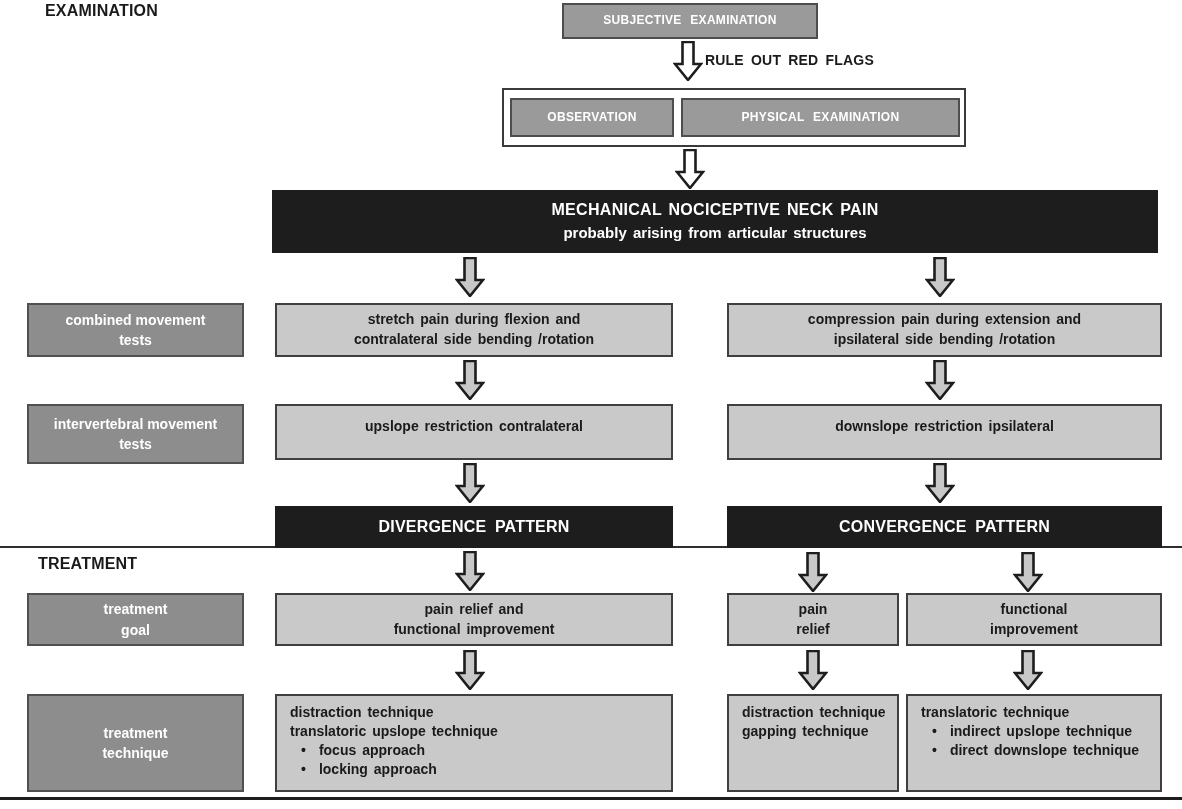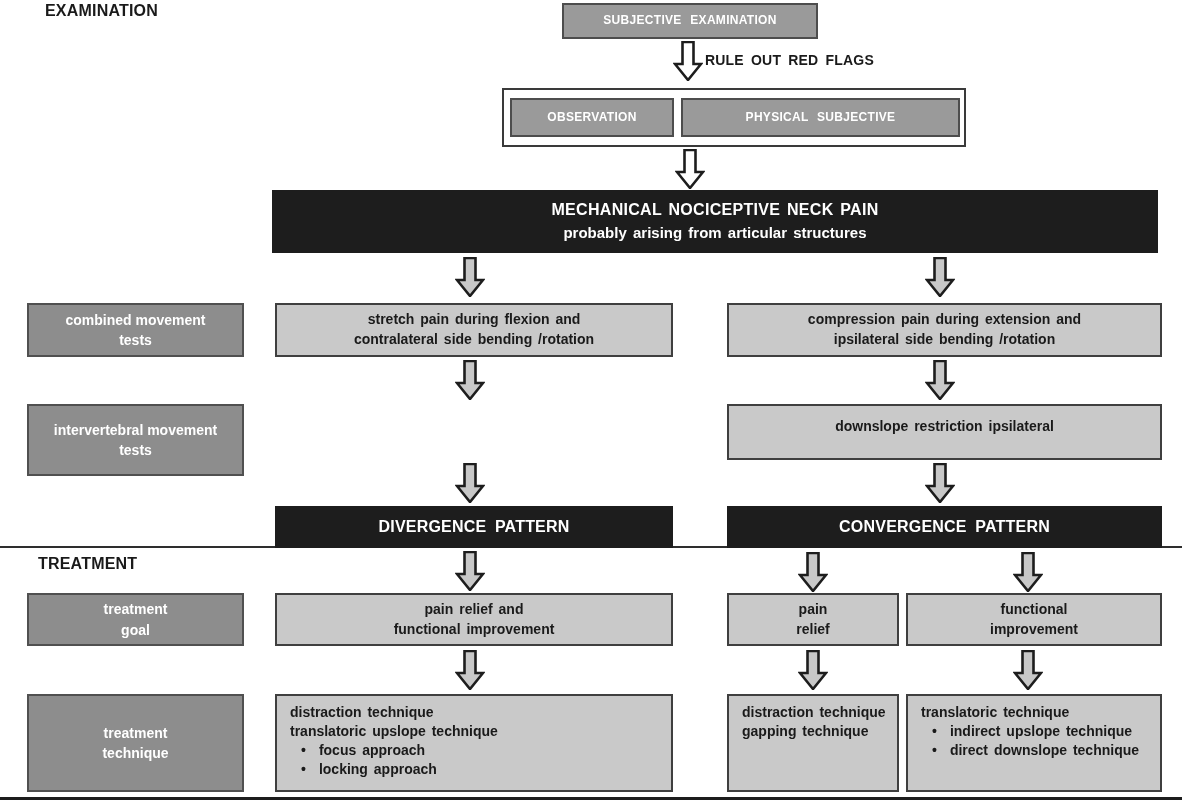--- a/index.html
+++ b/index.html
@@ -46,21 +46,21 @@
         <polygon points="9.5,1 20.5,1 20.5,23 28,23 15,39 2,23 9.5,23" fill="#ffffff" stroke="#1d1d1d" stroke-width="2.6"></polygon>
       </svg>
   </div>
   <div class="abs flag-text" style="left:705px;top:52px;">RULE OUT RED FLAGS</div>
 
   <div class="abs container-box" style="left:458px;top:88px;width:464px;height:59px;">
     <div class="abs box gray-box" style="left:6px;top:8px;width:164px;height:39px;">
       <span>OBSERVATION</span>
     </div>
     <div class="abs box gray-box" style="left:177px;top:8px;width:279px;height:39px;">
-      <span>PHYSICAL SUBJECTIVE</span>
+      <span>PHYSICAL EXAMINATION</span>
     </div>
   </div>
 
   <div class="abs" style="left:675px;top:149px;">
     <svg class="arrow-svg" width="30" height="40" viewBox="0 0 30 40">
         <polygon points="9.5,1 20.5,1 20.5,23 28,23 15,39 2,23 9.5,23" fill="#ffffff" stroke="#1d1d1d" stroke-width="2.6"></polygon>
       </svg>
   </div>
 
   <div class="abs box dark-box" style="left:272px;top:190px;width:886px;height:63px;">
@@ -96,23 +96,26 @@
     <svg class="arrow-svg" width="30" height="40" viewBox="0 0 30 40">
         <polygon points="9.5,1 20.5,1 20.5,23 28,23 15,39 2,23 9.5,23" fill="#c8c8c8" stroke="#1d1d1d" stroke-width="2.6"></polygon>
       </svg>
   </div>
   <div class="abs" style="left:925px;top:360px;">
     <svg class="arrow-svg" width="30" height="40" viewBox="0 0 30 40">
         <polygon points="9.5,1 20.5,1 20.5,23 28,23 15,39 2,23 9.5,23" fill="#c8c8c8" stroke="#1d1d1d" stroke-width="2.6"></polygon>
       </svg>
   </div>
 
-  <div class="abs box label-box" style="left:27px;top:404px;width:217px;height:72px;">
+  <div class="abs box label-box" style="left:27px;top:404px;width:217px;height:60px;">
     <span>intervertebral movement</span>
     <span>tests</span>
+  </div>
+  <div class="abs box light-box" style="left:275px;top:404px;width:398px;height:56px;justify-content:flex-start;padding-top:11px;">
+    <span>upslope restriction contralateral</span>
   </div>
   <div class="abs box light-box" style="left:727px;top:404px;width:435px;height:56px;justify-content:flex-start;padding-top:11px;">
     <span>downslope restriction ipsilateral</span>
   </div>
 
   <div class="abs" style="left:455px;top:463px;">
     <svg class="arrow-svg" width="30" height="40" viewBox="0 0 30 40">
         <polygon points="9.5,1 20.5,1 20.5,23 28,23 15,39 2,23 9.5,23" fill="#c8c8c8" stroke="#1d1d1d" stroke-width="2.6"></polygon>
       </svg>
   </div>

